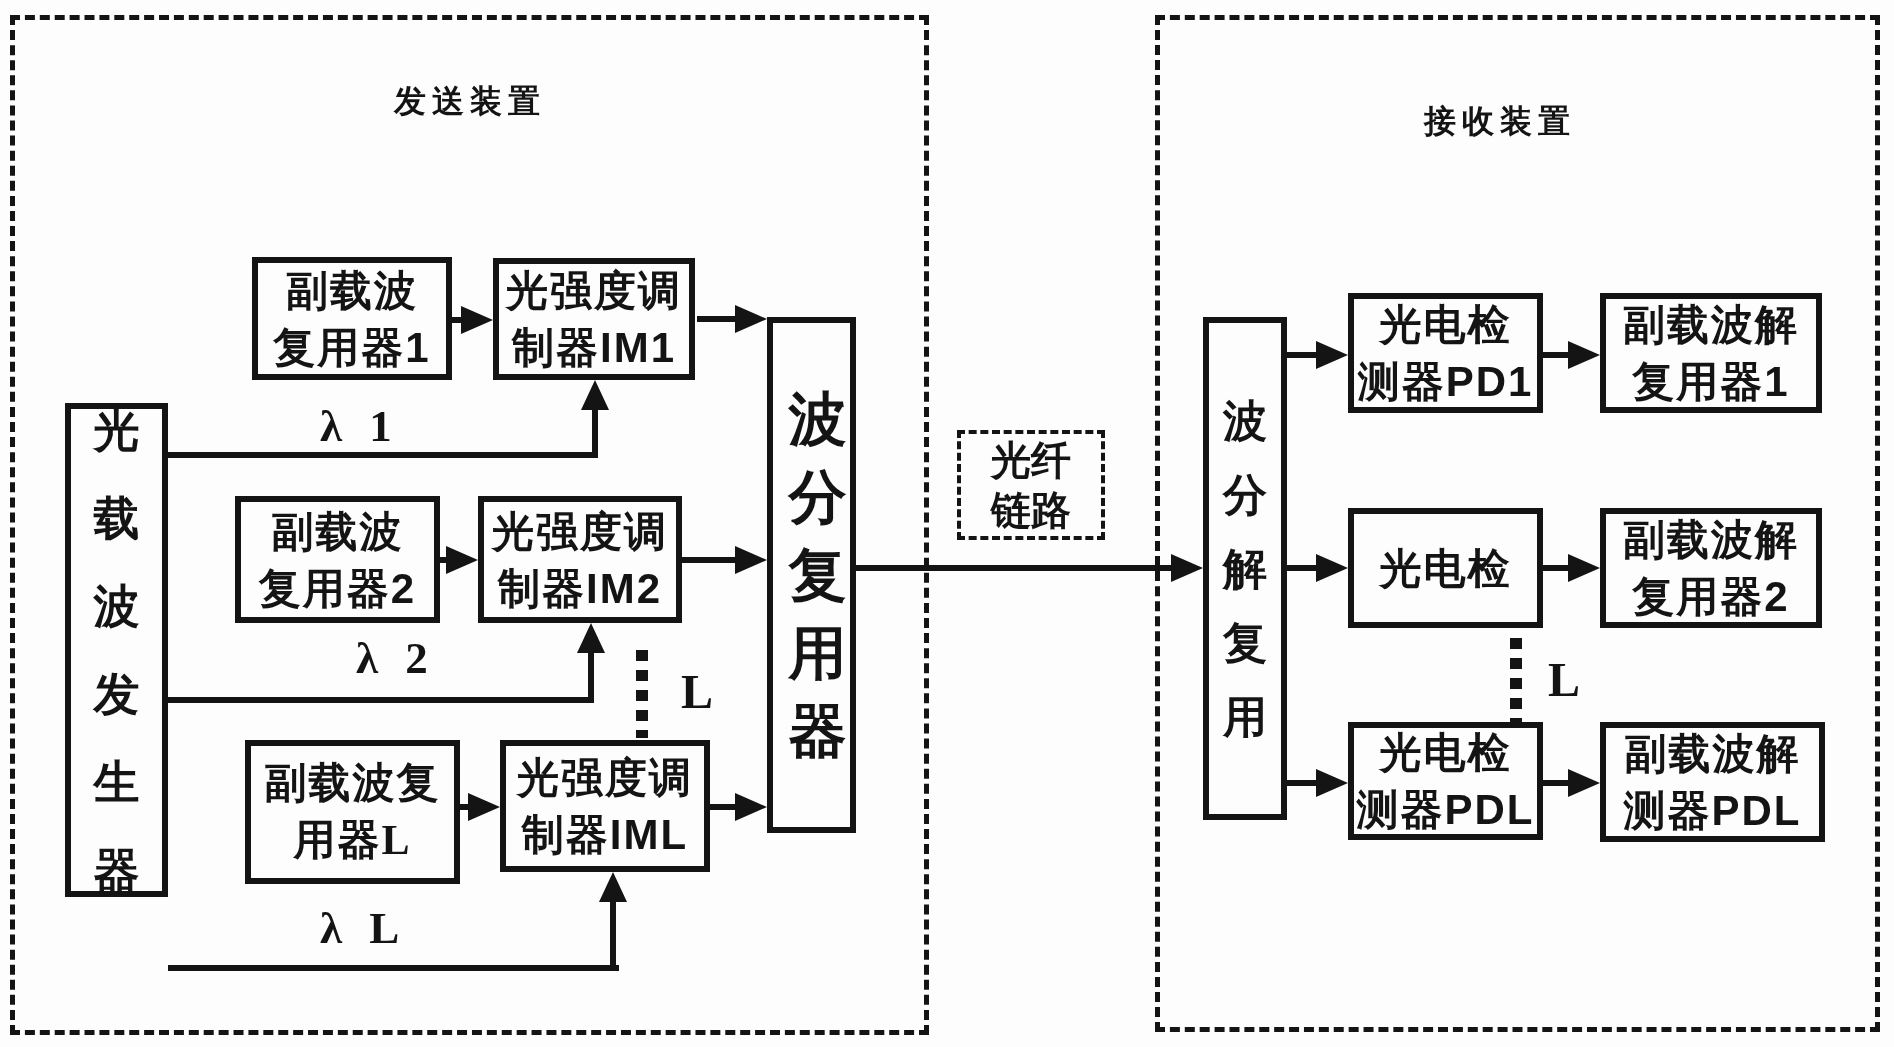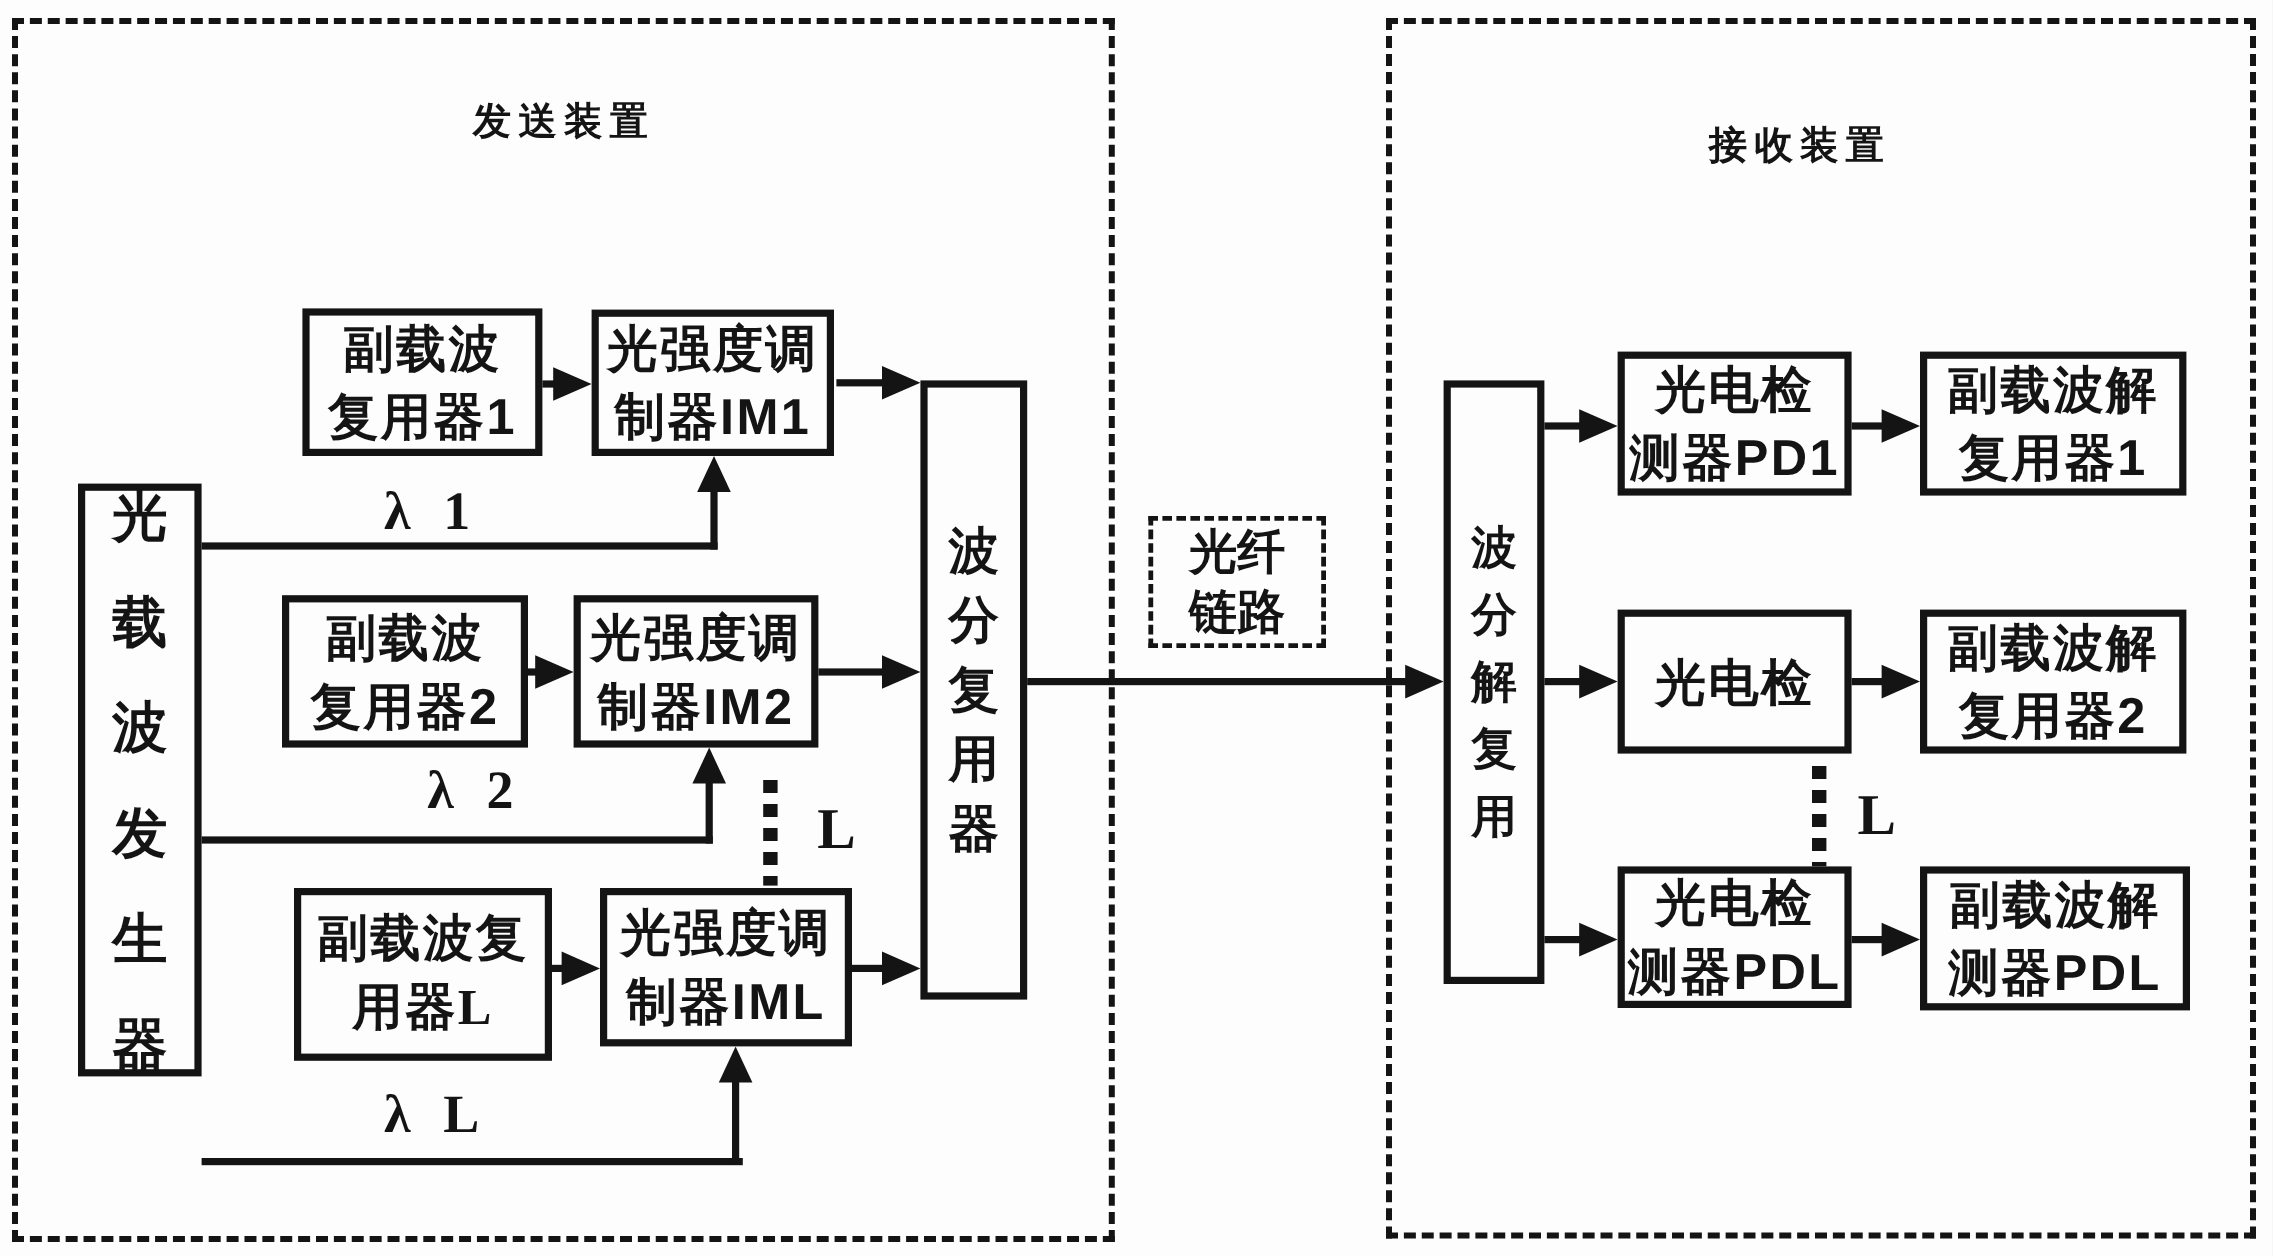--- a/index.html
+++ b/index.html
@@ -98,35 +98,35 @@
   </div>
   <div class="hline" style="left:710px;top:804px;width:29px;"></div>
   <div class="ah-r" style="left:735px;top:793px;"></div>
 
   <div class="lab lam" style="left:320px;top:902px;">λ L</div>
   <div class="hline" style="left:168px;top:965px;width:451px;"></div>
   <div class="vline" style="left:610px;top:899px;height:70px;"></div>
   <div class="ah-u" style="left:599px;top:872px;"></div>
 
   <div class="vbox" style="left:767px;top:317px;width:89px;height:516px;">
-    <div class="vt" style="width:46px;font-size:42px;line-height:58px;">波分复用器</div>
+    <div class="vt" style="width:46px;font-size:58px;line-height:78px;">波分复用器</div>
   </div>
 
   <div class="hline" style="left:856px;top:565px;width:317px;"></div>
   <div class="ah-r" style="left:1171px;top:554px;"></div>
   <div class="dashedbox" style="left:957px;top:430px;width:148px;height:110px;border-width:4px;display:flex;flex-direction:column;align-items:center;justify-content:center;font-weight:bold;">
     <div style="font-size:40px;line-height:50px;font-weight:bold;">光纤</div>
     <div style="font-size:40px;line-height:50px;font-weight:bold;">链路</div>
   </div>
 
   <div class="dashedbox" style="left:1155px;top:15px;width:725px;height:1017px;"></div>
   <div class="title" style="left:1370px;top:100px;width:260px;">接收装置</div>
 
   <div class="vbox" style="left:1203px;top:317px;width:84px;height:503px;">
-    <div class="vt" style="width:44px;font-size:38px;line-height:56px;">波分解复用</div>
+    <div class="vt" style="width:44px;font-size:44px;line-height:74px;">波分解复用</div>
   </div>
 
   <div class="hline" style="left:1287px;top:352px;width:33px;"></div>
   <div class="ah-r" style="left:1316px;top:341px;"></div>
   <div class="box" style="left:1348px;top:293px;width:195px;height:120px;">
     <div class="l">光电检</div>
     <div class="l">测器PD1</div>
   </div>
   <div class="hline" style="left:1543px;top:352px;width:29px;"></div>
   <div class="ah-r" style="left:1568px;top:341px;"></div>

